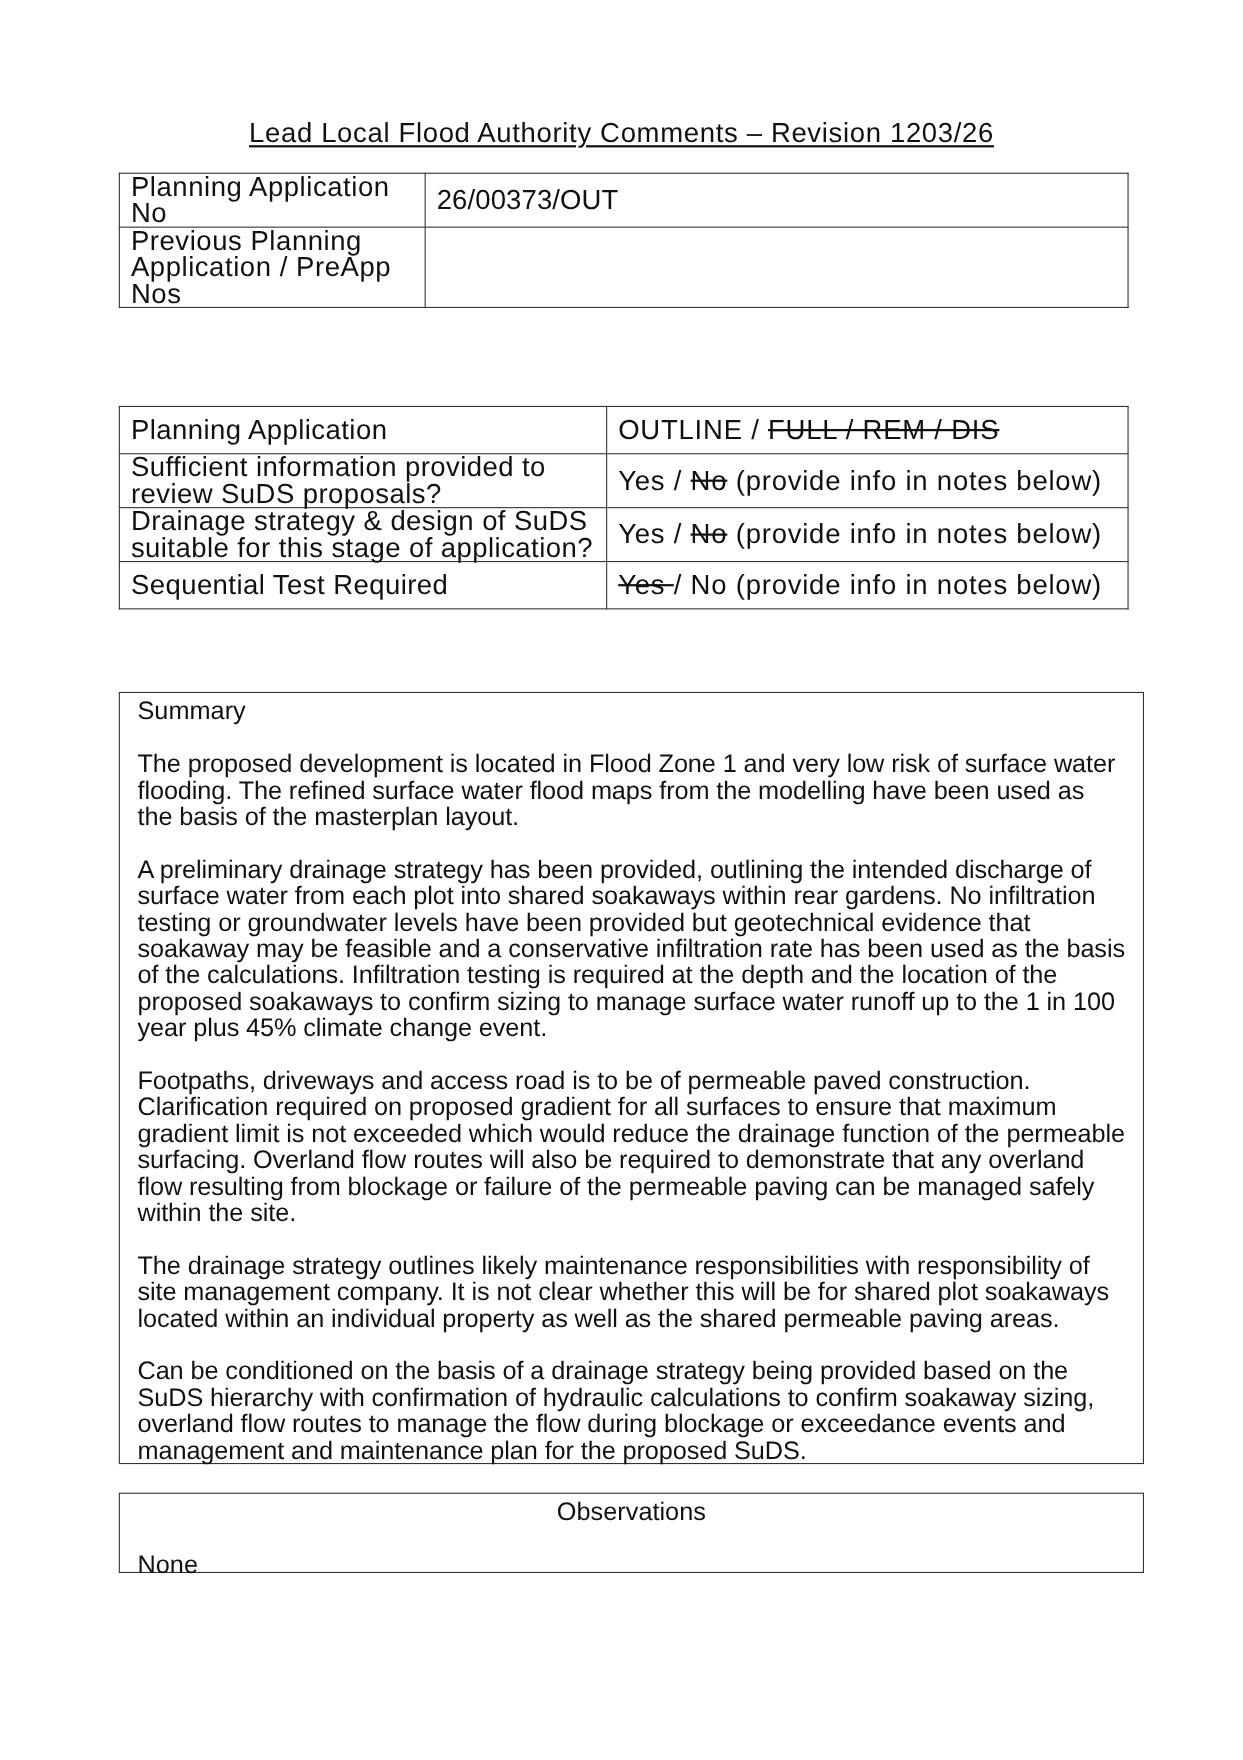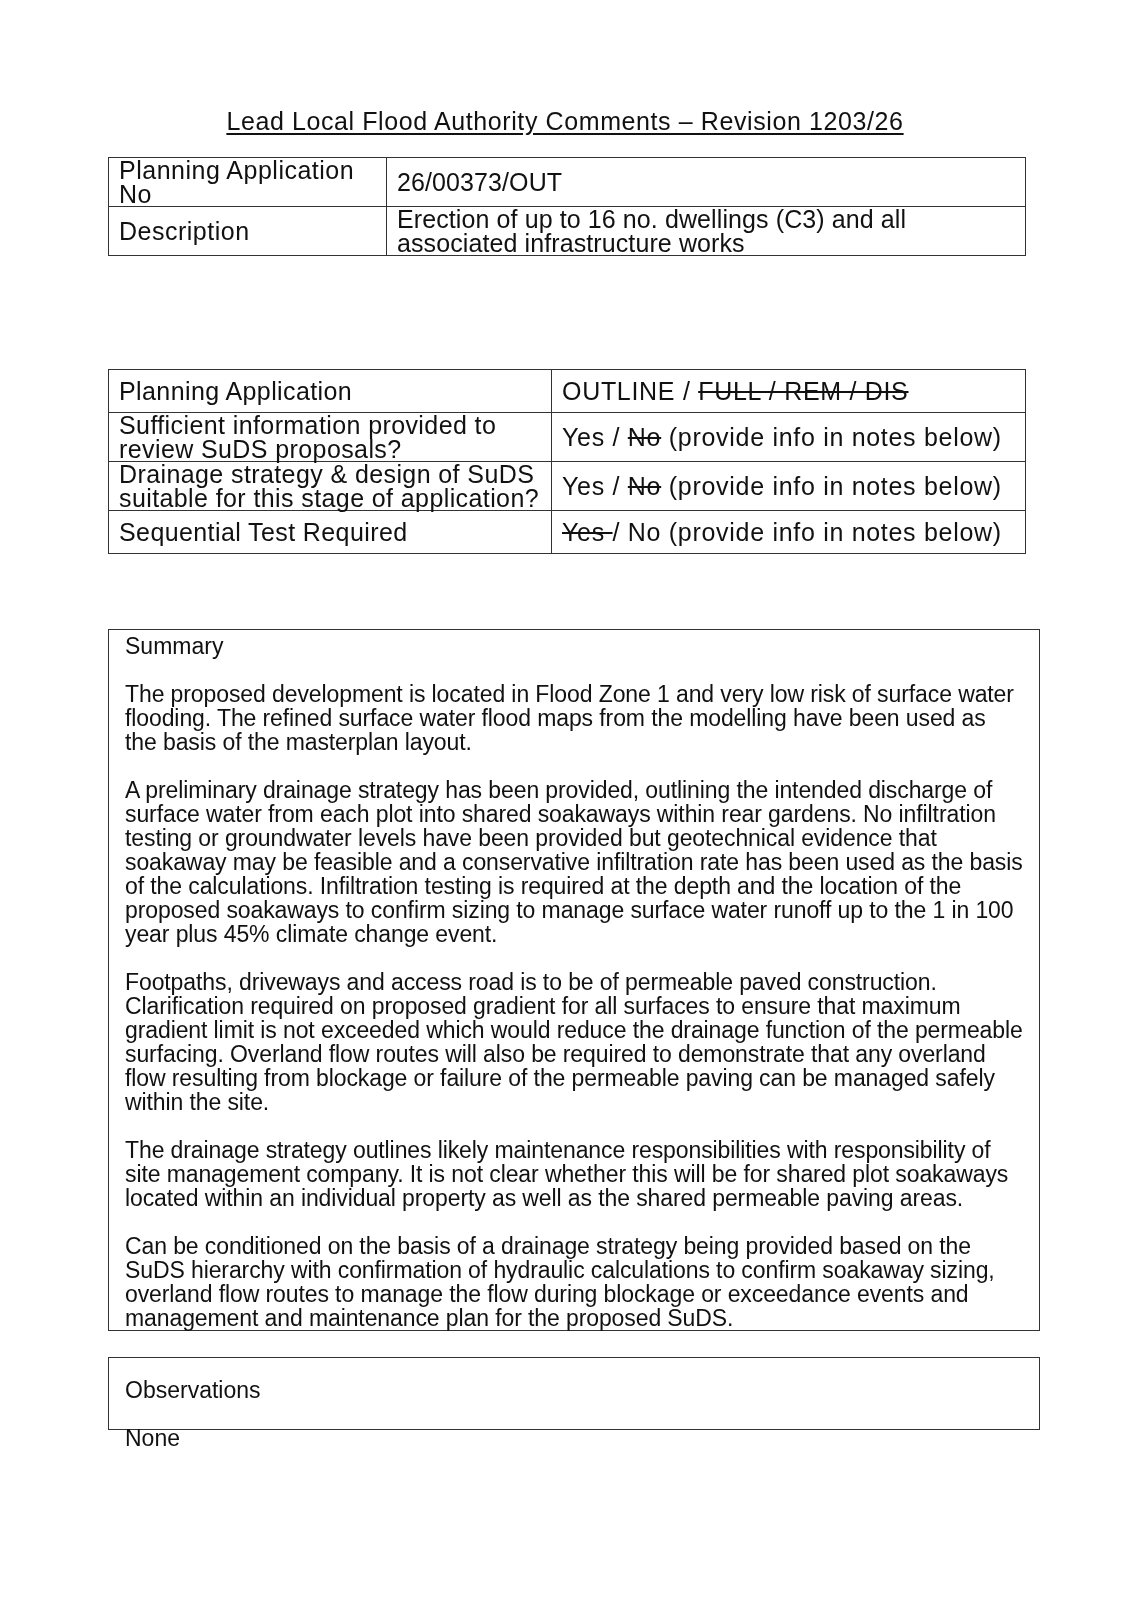--- a/index.html
+++ b/index.html
@@ -14,38 +14,38 @@
     .t1 td.v { letter-spacing: 0.1px; }
     .t2 { top: 369px; }
     .t2 td.k { width: 422px; letter-spacing: 0.4px; }
     .t2 td.v { letter-spacing: 0.7px; }
     .strike { text-decoration: line-through; }
     .box { position: absolute; left: 108px; width: 898px; border: 1.5px solid #333; padding: 0 16px; font-size: 23px; line-height: 24px; }
     .summary { top: 629px; height: 700px; }
     .summary .head { margin-top: 4px; }
     .summary p { margin: 24px 0 0 0; letter-spacing: -0.1px; }
     .obs { top: 1357px; height: 71px; }
-    .obs .head { margin-top: 20px; }
+    .obs .head { margin-top: 4px; text-align: center; }
     .obs p { margin: 24px 0 0 0; }
   </style>
 </head>
 <body>
 
 <div class="page">
   <div class="title"><span>Lead Local Flood Authority Comments – Revision 1203/26</span></div>
 
   <table class="t1">
     <tbody>
         <tr style="height:43px;">
       <td class="k">Planning Application No</td>
       <td class="v">26/00373/OUT</td>
     </tr>
-    <tr style="height:47px;">
-      <td class="k">Description</td>
-      <td class="v">Erection of up to 16 no. dwellings (C3) and all associated infrastructure works</td>
+    <tr style="height:48px;">
+      <td class="k">Previous Planning Application / PreApp Nos</td>
+      <td class="v"></td>
     </tr>
   </tbody>
     </table>
 
   <table class="t2">
     <tbody>
         <tr style="height:43px;">
       <td class="k">Planning Application</td>
       <td class="v"><span>OUTLINE / </span><span class="strike">FULL / REM / DIS</span></td>
     </tr>

